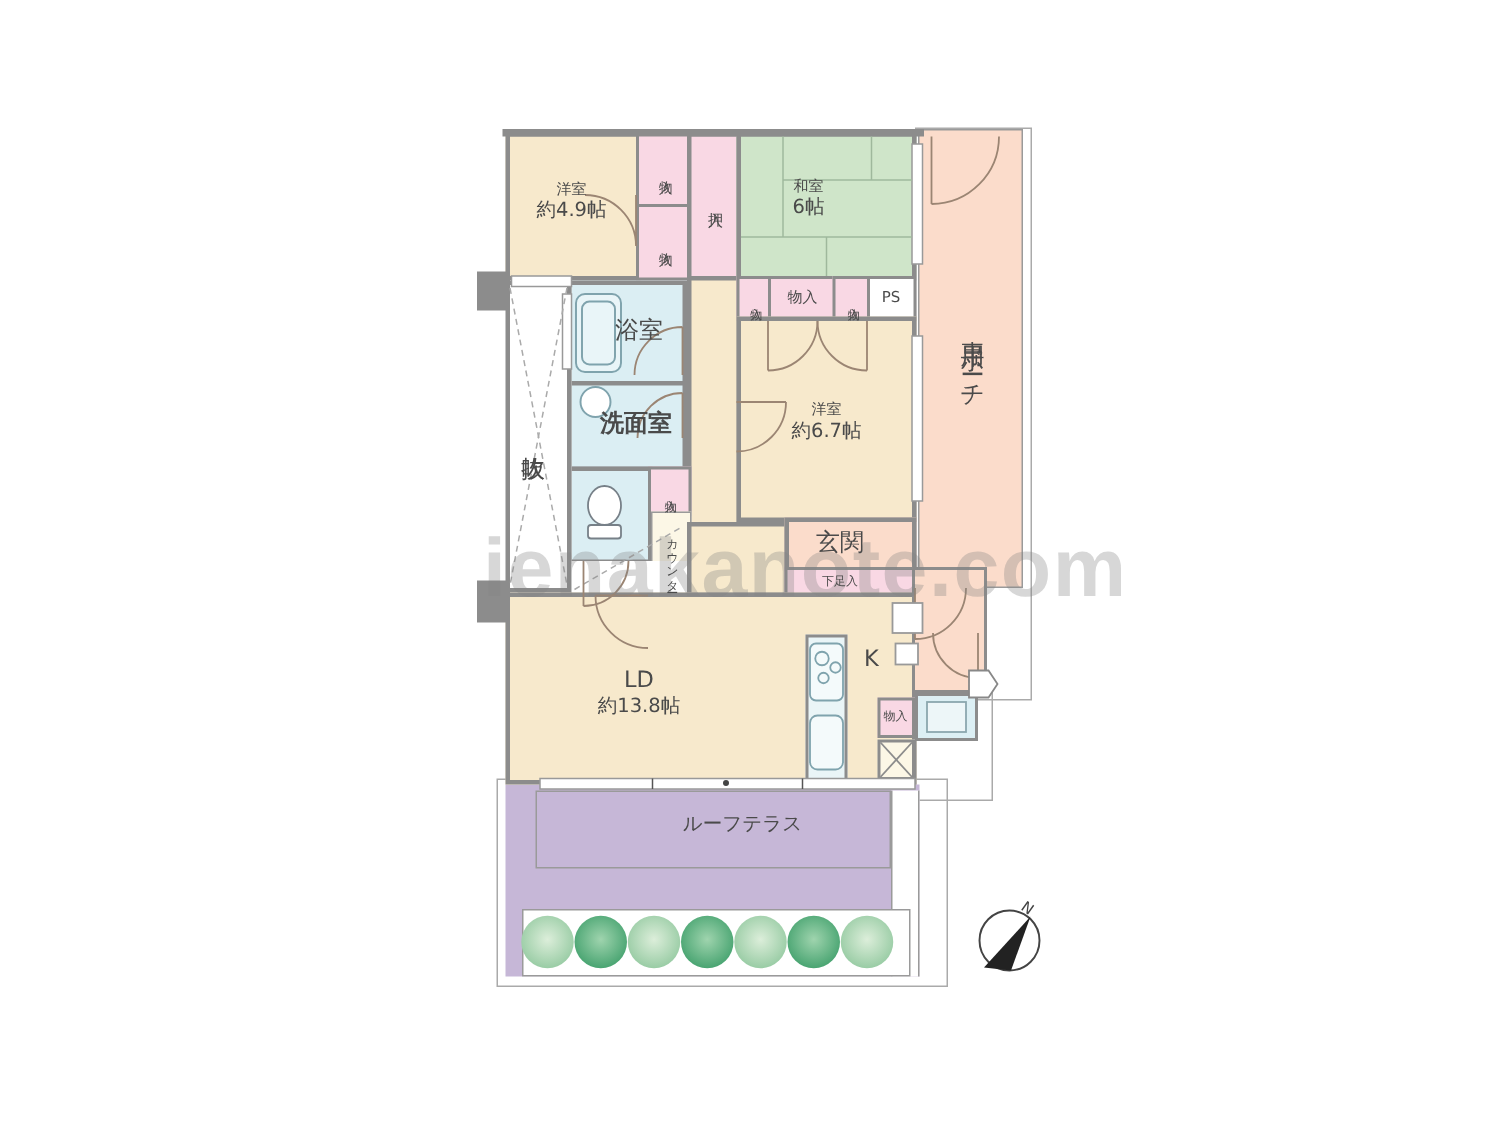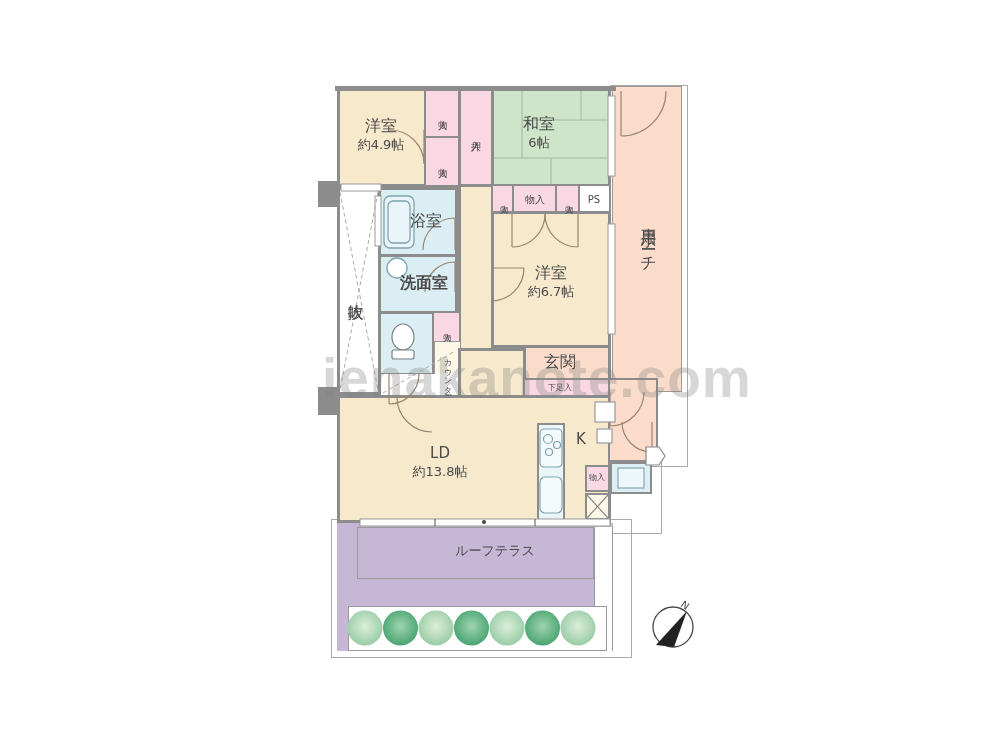--- a/index.html
+++ b/index.html
@@ -16,21 +16,21 @@
   .salmon{background:#FBDCCB;}
   .purple{background:#C6B7D7;}
   .white{background:#ffffff;}
   .cream{background:#FCF7E6;}
   .outline{border:1px solid #aaaaaa;background:transparent;z-index:5;}
   .pillar{background:#8C8C8C;z-index:20;}
   .lbl{position:absolute;z-index:45;transform:translate(-50%,-50%);color:#4a4a4a;
        text-align:center;line-height:1.3;white-space:nowrap;display:flex;
        flex-direction:column;align-items:center;justify-content:center;}
   .v{writing-mode:vertical-rl;text-orientation:upright;}
-  .f14{font-size:16px;} .f13{font-size:13px;} .f12{font-size:16px;}
+  .f14{font-size:10px;} .f13{font-size:13px;} .f12{font-size:16px;}
   .f10{font-size:10px;} .f9{font-size:9px;} .f8{font-size:8px;} .f15{font-size:15px;font-weight:bold;}
   .ls3{letter-spacing:3px;}
   #svg-overlay{position:absolute;left:0;top:0;z-index:30;}
   #watermark{position:absolute;left:322px;top:346px;z-index:40;font-size:55px;
      font-weight:bold;color:rgba(130,130,130,0.32);letter-spacing:1px;
      font-family:"Liberation Sans",sans-serif;}
 </style>
 </head>
 <body>
 
@@ -198,21 +198,21 @@
     <span class="f14">洋室</span>
     <span class="f13">約6.7帖</span>
   </div>
   <div class="lbl f12" style="left:426px;top:221px;">浴室</div>
   <div class="lbl f12" style="left:424px;top:283px;font-weight:bold;">洗面室</div>
   <div class="lbl v f8" style="left:446px;top:327px;">物入</div>
   <div class="lbl v f8" style="left:447px;top:372px;">カウンター</div>
   <div class="lbl v f12" style="left:355px;top:292px;">吹抜</div>
   <div class="lbl f12" style="left:560px;top:362px;">玄関</div>
   <div class="lbl f8" style="left:560px;top:388px;">下足入</div>
-  <div class="lbl" style="left:440px;top:462px;">
+  <div class="lbl" style="left:426px;top:462px;">
     <span class="f15" style="font-weight:normal;">LD</span>
     <span class="f13">約13.8帖</span>
   </div>
   <div class="lbl f15" style="left:581px;top:440px;font-weight:normal;">K</div>
   <div class="lbl f8" style="left:597px;top:478px;">物入</div>
   <div class="lbl v f12 ls3" style="left:648px;top:240px;">専用ポーチ</div>
   <div class="lbl f13" style="left:477px;top:551px;margin-left:18px;">ルーフテラス</div>
 
   <div id="watermark">ienakanote.com</div>
 </div>

